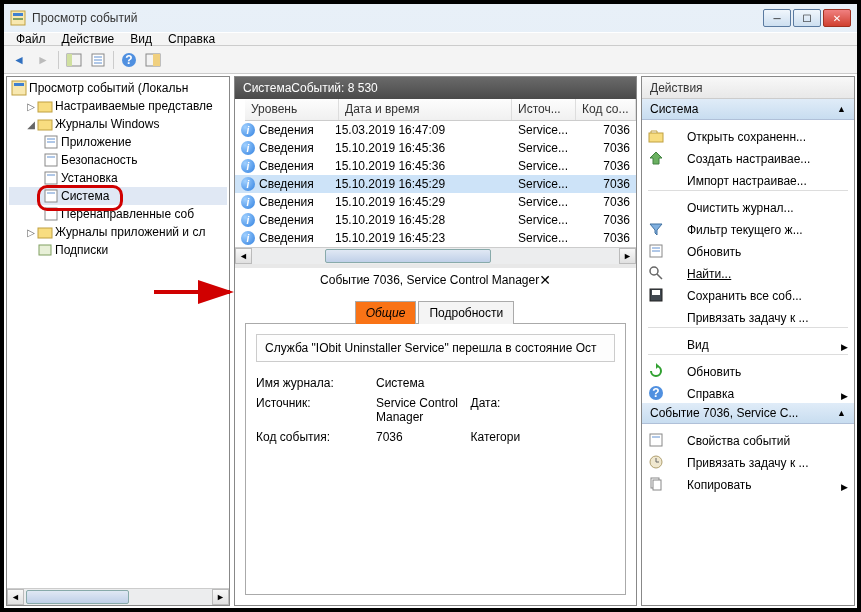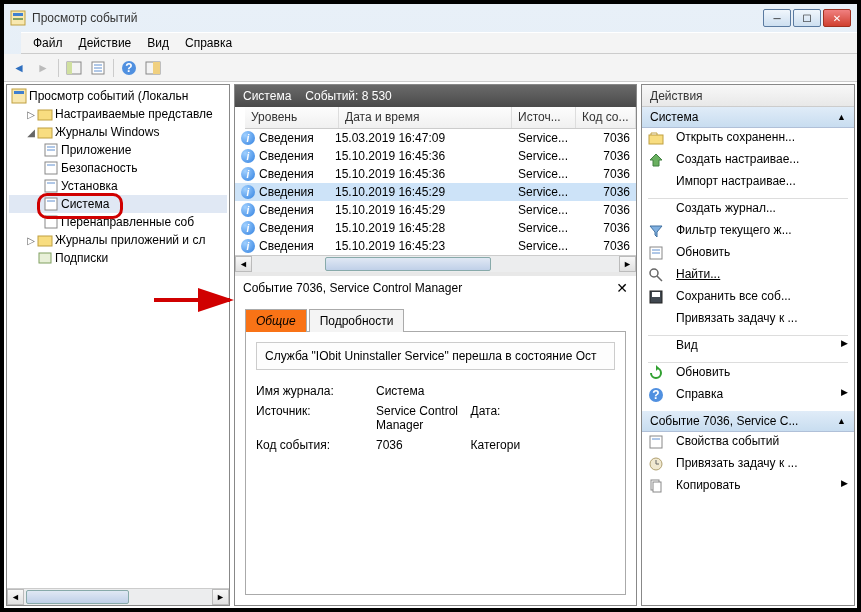--- a/index.html
+++ b/index.html
@@ -4,21 +4,21 @@
 <style>
 * { box-sizing: border-box; margin: 0; padding: 0; font-family: "Segoe UI", Tahoma, sans-serif; font-size: 12px; }
 body { background: #fff; width: 861px; height: 612px; overflow: hidden; border: 4px solid #000; }
 .window { width: 100%; height: 100%; background: linear-gradient(#e8f0f8, #d8e4f0); display: flex; flex-direction: column; }
 .titlebar { height: 28px; display: flex; align-items: center; padding: 0 6px; }
 .titlebar .icon { width: 16px; height: 16px; margin-right: 6px; }
 .titlebar .title { flex: 1; color: #333; }
 .win-btns { display: flex; gap: 2px; }
 .win-btn { width: 28px; height: 18px; border: 1px solid #5a7aa0; background: linear-gradient(#f0f6fc, #cddff0); border-radius: 2px; display: flex; align-items: center; justify-content: center; font-size: 10px; }
 .win-btn.close { background: linear-gradient(#f08080, #d04030); color: #fff; border-color: #a03020; }
-.menubar { height: 22px; background: #f4f4f4; border-top: 1px solid #fff; border-bottom: 1px solid #ccc; display: flex; align-items: center; padding: 0 4px; margin-left: 17px; }
+.menubar { height: 14px; background: #f4f4f4; border-top: 1px solid #fff; border-bottom: 1px solid #ccc; display: flex; align-items: center; padding: 0 4px; }
 .menubar span { padding: 2px 8px; cursor: default; }
 .toolbar { height: 28px; background: #f4f4f4; border-bottom: 1px solid #ccc; display: flex; align-items: center; padding: 0 4px; gap: 2px; }
 .tbtn { width: 22px; height: 22px; border: 1px solid transparent; display: flex; align-items: center; justify-content: center; }
 .sep { width: 1px; height: 18px; background: #ccc; margin: 0 2px; }
 .content { flex: 1; display: flex; background: #fff; min-height: 0; }
 .panel { border: 1px solid #888; margin: 2px; background: #fff; display: flex; flex-direction: column; min-height: 0; }
 .tree-panel { width: 224px; }
 .tree { flex: 1; overflow: hidden; padding: 2px; }
 .tree-row { display: flex; align-items: center; height: 18px; white-space: nowrap; cursor: default; }
 .tree-row .exp { width: 12px; text-align: center; color: #666; font-size: 10px; }
@@ -29,45 +29,45 @@
 .tree-row.selected { background: #e0e8f4; }
 .tree-row.circled { position: relative; }
 .tree-row.circled::after { content: ''; position: absolute; left: 28px; top: -2px; width: 80px; height: 20px; border: 3px solid #d00000; border-radius: 10px; pointer-events: none; }
 .hscroll { height: 17px; background: #f0f0f0; border-top: 1px solid #ccc; display: flex; }
 .hscroll .arr { width: 17px; background: linear-gradient(#f8f8f8,#e0e0e0); border: 1px solid #bbb; display:flex; align-items:center; justify-content:center; font-size:9px; }
 .hscroll .track { flex: 1; background: #ecedee; position: relative; }
 .hscroll .thumb { position: absolute; top: 1px; bottom: 1px; left: 20%; width: 40%; background: linear-gradient(#e0e8f4,#c0d0e8); border: 1px solid #8aa; border-radius: 2px; }
 .mid-panel { flex: 1; min-width: 0; }
 .pheader { height: 22px; background: linear-gradient(#6a6a6a, #4a4a4a); color: #fff; display: flex; align-items: center; padding: 0 8px; font-weight: 400; }
 .pheader.light { background: linear-gradient(#f8f8f8, #e8e8e8); color: #333; border-bottom: 1px solid #ccc; }
-.pheader .sub { margin-left: 14px; font-weight: 400; }
+.pheader .sub { font-weight: 400; }
 .cols { display: flex; height: 22px; border-bottom: 1px solid #ccc; background: linear-gradient(#fdfdfd,#f0f0f0); margin-left: 10px; }
 .col1 { width: 94px; } .col2 { flex: 1; } .col3 { width: 64px; } .col4 { width: 60px; }
 .cols > div { border-right: 1px solid #ddd; padding: 3px 6px; color: #333; }
 .rows { overflow: hidden; }
 .erow { display: flex; height: 18px; align-items: center; border-bottom: 0; }
 .erow.sel { background: #cde3f8; }
 .erow > div { padding: 1px 6px; white-space: nowrap; overflow: hidden; }
 .erow .lvl { display: flex; align-items: center; gap: 4px; }
 .info-icon { width: 14px; height: 14px; border-radius: 50%; background: radial-gradient(circle at 30% 30%, #a0d0ff, #3080e0); color: #fff; font-size: 10px; font-weight: bold; display: flex; align-items: center; justify-content: center; font-style: italic; }
 .split { height: 4px; background: #e8e8e8; cursor: ns-resize; }
-.detail { flex: 1; display: flex; flex-direction: column; min-height: 0; }
+.detail { flex: 1; display: flex; flex-direction: column; min-height: 0; align-items: center; }
 .detail-head { display: flex; align-items: center; padding: 4px 8px; height: 24px;}
 .detail-head .x { margin-left: auto; font-size: 14px; cursor: pointer; }
 .tabs { display: flex; padding: 8px 10px 0; }
 .tab { padding: 4px 10px; border: 1px solid #aaa; border-bottom: none; background: #f4f4f4; margin-right: 2px; position: relative; top: 1px; }
 .tab.active { background: #f97316; z-index: 1; font-style: italic; }
 .tab-body { border: 1px solid #aaa; margin: 0 10px 10px; padding: 10px; flex: 1; background: #fff; }
 .msg-box { border: 1px solid #ccc; padding: 6px 8px; margin-bottom: 14px; background: #fdfdfd; white-space: nowrap; overflow: hidden; }
 .props { display: grid; grid-template-columns: 110px 1fr 50px 1fr; gap: 6px 10px; font-size: 12px; }
 .actions-panel { width: 214px; }
 .act-section-hdr { background: linear-gradient(#e0ecf8, #c8ddf0); padding: 3px 8px; display: flex; align-items: center; border-bottom: 1px solid #b0c0d8; }
 .act-section-hdr .arr-up { margin-left: auto; font-size: 9px; }
 .act-list { padding: 2px 0; }
-.act-item { display: flex; align-items: flex-start; height: 22px; padding: 0 6px; gap: 12px; cursor: default; white-space: nowrap; overflow: hidden; }
+.act-item { display: flex; align-items: flex-end; height: 22px; padding: 0 6px; gap: 23px; cursor: default; white-space: nowrap; overflow: hidden; }
 .act-icon { width: 16px; height: 16px; flex-shrink: 0; }
 .act-sep { height: 1px; background: #ddd; margin: 2px 6px; }
 svg { display: block; }
 .red-arrow { position: absolute; left: 150px; top: 203px; pointer-events: none; z-index: 50; }
 </style>
 </head>
 <body>
 
 <div class="window">
   <div class="titlebar">
@@ -371,21 +371,21 @@
             </span>
             <span>Создать настраивае...</span>
           </div>
         <div class="act-item">
             <span class="act-icon"></span>
             <span>Импорт настраивае...</span>
           </div>
         <div class="act-sep"></div>
         <div class="act-item">
             <span class="act-icon"></span>
-            <span>Создать журнал...</span>
+            <span>Очистить журнал...</span>
           </div>
         <div class="act-item">
             <span class="act-icon">
               <svg width="16" height="16">
                 <path d="M2 3 L14 3 L9 9 L9 14 L7 12 L7 9 Z" fill="#80b0e0" stroke="#4070a0"></path>
               </svg>
             </span>
             <span>Фильтр текущего ж...</span>
           </div>
         <div class="act-item">

